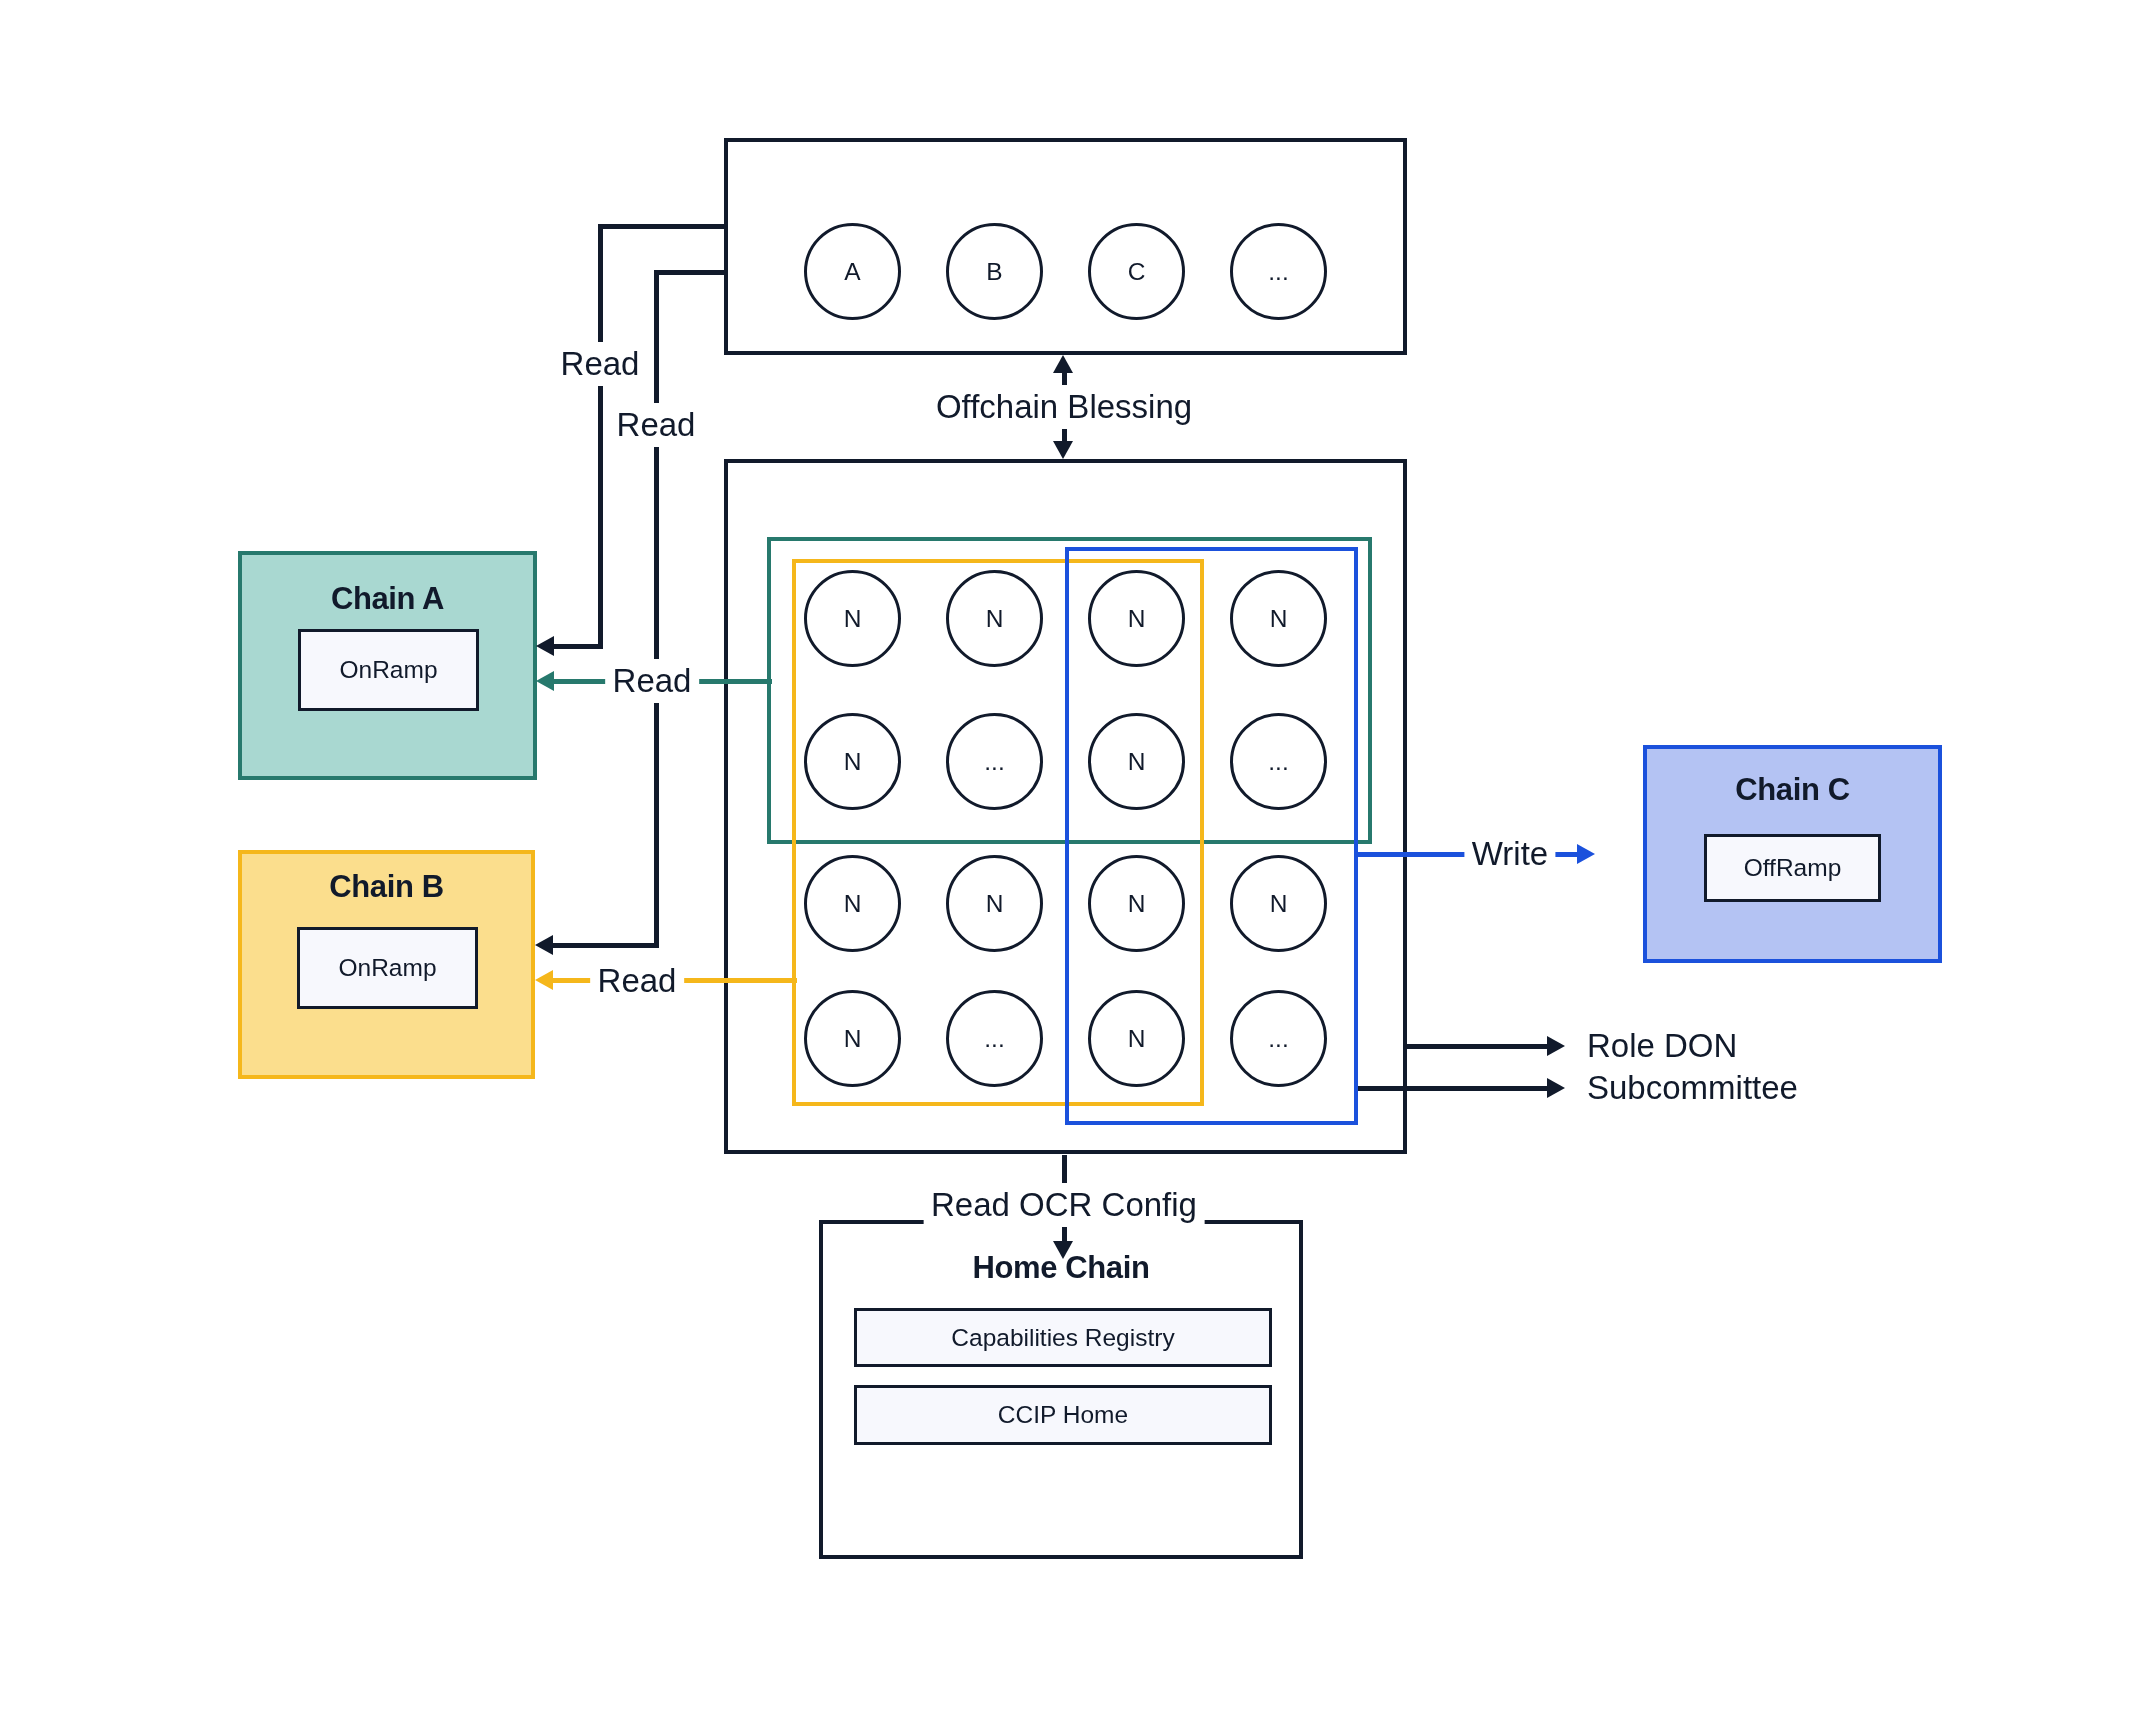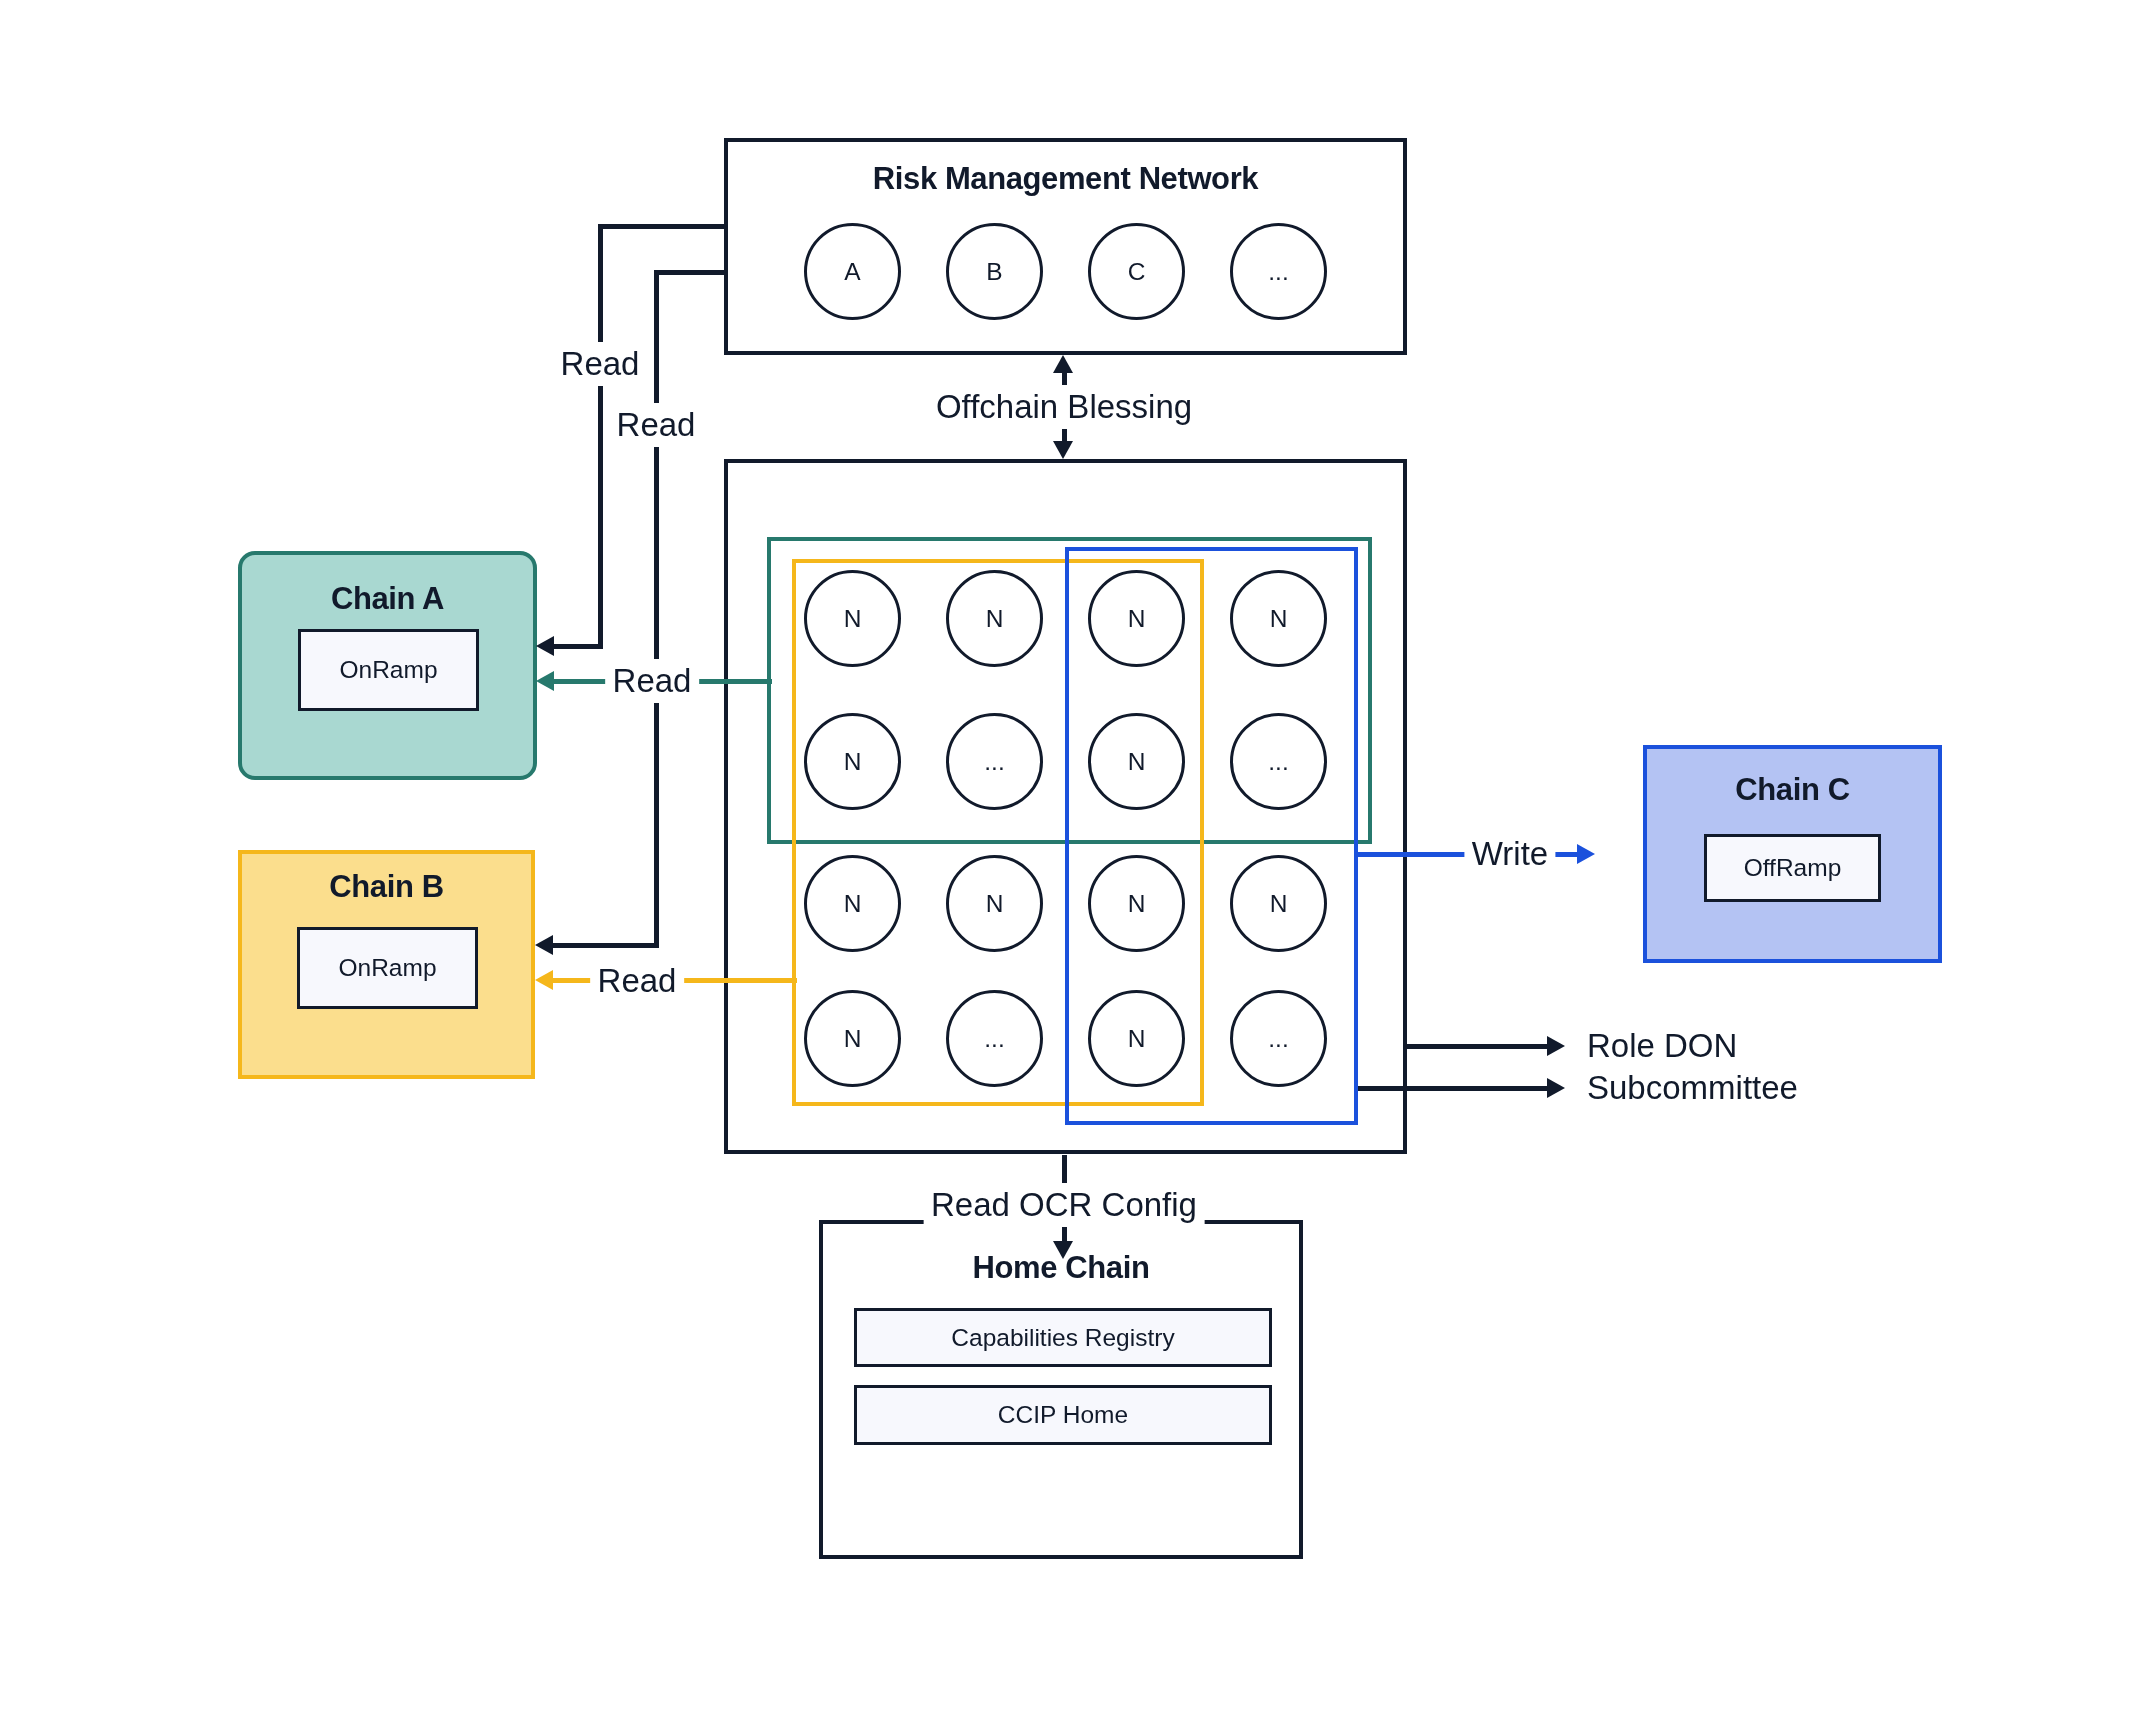--- a/index.html
+++ b/index.html
@@ -42,31 +42,30 @@
   .arrow.a-up{border-left:10.4px solid transparent;border-right:10.4px solid transparent;border-bottom:18px solid var(--ink);}
   .arrow.a-down{border-left:10.4px solid transparent;border-right:10.4px solid transparent;border-top:18px solid var(--ink);}
   .arrow.teal.a-left{border-right-color:var(--teal);}
   .arrow.yellow.a-left{border-right-color:var(--yellow);}
   .arrow.blue.a-right{border-left-color:var(--blue);}
 
   .edge-label{position:absolute;transform:translate(-50%,-50%);background:#fff;padding:3px 7.4px;
               font-size:33px;white-space:nowrap;z-index:6;}
   .edge-label.anchor-left{transform:translateY(-50%);background:transparent;padding:0;}
 
-  .chain-a{background:var(--teal-fill);border-color:var(--teal);border-radius:17px;}
+  .chain-a{background:var(--teal-fill);border-color:var(--teal);}
   .chain-b{background:var(--yellow-fill);border-color:var(--yellow);}
   .chain-c{background:var(--blue-fill);border-color:var(--blue);}
 </style>
 </head>
 <body>
 
 <div class="canvas">
 
   <div class="box" style="left:724px;top:138px;width:683px;height:217px;">
-    <div class="box-title" style="top:18px;">Risk Management Network</div>
     <div class="circle" style="left:76px;top:81px;">A</div>
     <div class="circle" style="left:218px;top:81px;">B</div>
     <div class="circle" style="left:360px;top:81px;">C</div>
     <div class="circle" style="left:502px;top:81px;">...</div>
   </div>
 
   <div class="arrow a-up" style="left:1053px;top:355px;"></div>
   <div class="line" style="left:1062px;top:371px;width:4.5px;height:71px;"></div>
   <div class="arrow a-down" style="left:1053px;top:441px;"></div>
   <div class="edge-label" style="left:1064px;top:407px;">Offchain Blessing</div>

